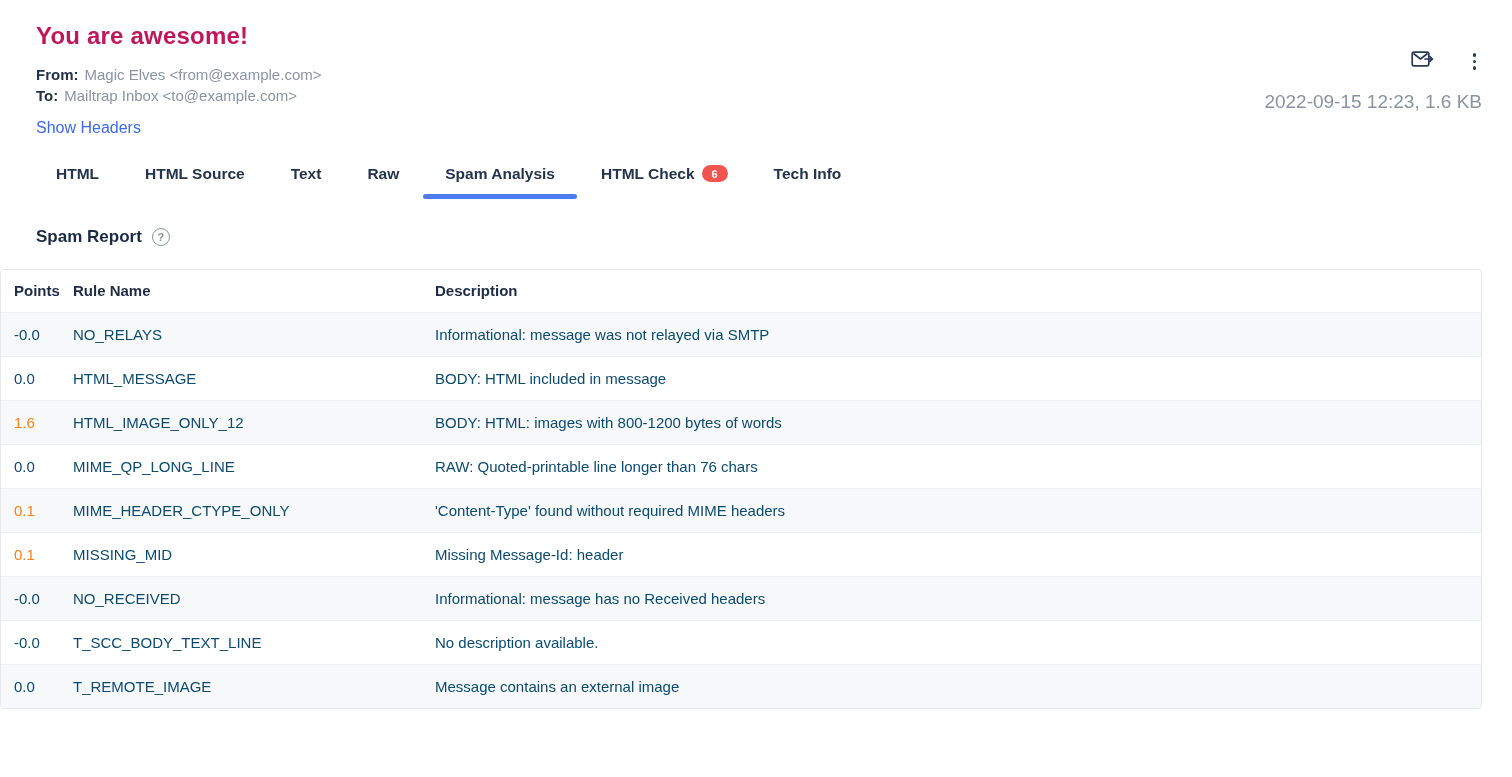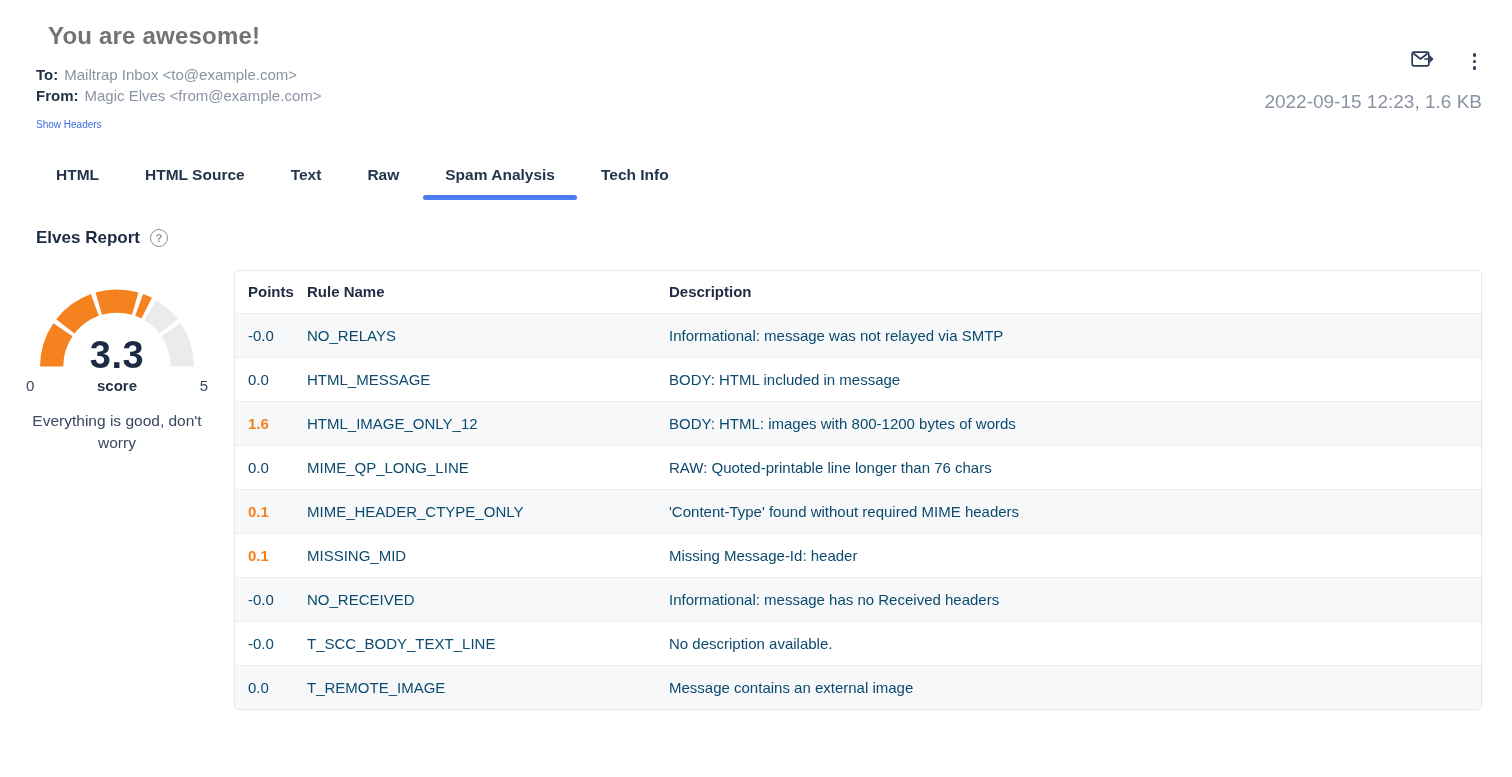--- a/index.html
+++ b/index.html
@@ -1,26 +1,26 @@
 <!DOCTYPE html>
 <html><head>
 <meta charset="utf-8">
 <style>
   * { margin:0; padding:0; box-sizing:border-box; }
   html,body { width:1512px; height:777px; background:#ffffff;
     font-family:"Liberation Sans", sans-serif; color:#243250; overflow:hidden; }
   .page { position:relative; width:1512px; height:777px; }
 
   
-  .email-title { margin:22px 0 0 48px; font-size:24px; font-weight:700; color:#737373; letter-spacing:.2px; }
+  .email-title { margin:22px 0 0 36px; font-size:24px; font-weight:700; color:#be185d; letter-spacing:.2px; }
   .addr-block { margin:14px 0 0 36px; font-size:15px; line-height:21px; }
   .addr-row { display:flex; gap:6px; }
   .addr-label { font-weight:700; color:#243247; }
   .addr-value { color:#8a93a2; }
-  .show-headers { display:inline-block; margin:13px 0 8px 36px; font-size:10px; color:#3e6ae1; cursor:pointer; text-decoration:none; }
+  .show-headers { display:inline-block; margin:13px 0 0 36px; font-size:16px; color:#3e6ae1; cursor:pointer; text-decoration:none; }
   .header-actions { position:absolute; top:26px; right:30px; display:flex; align-items:center; gap:30px; }
   .icon-btn { background:none; border:none; cursor:pointer; display:flex; align-items:center; justify-content:center; padding:2px; }
   .kebab { display:flex; flex-direction:column; gap:3px; padding:3px 6px; }
   .kebab span { width:3.5px; height:3.5px; border-radius:50%; background:#2b3a55; }
   .msg-meta { position:absolute; top:69px; right:30px; font-size:19px; color:#8a93a2; }
 
   
   .tabs { display:flex; gap:2px; margin-top:22px; padding-left:34px; }
   .tab { position:relative; padding:6px 22px 16px 22px; font-size:15.5px; font-weight:600; color:#24344d;
     background:none; border:none; cursor:pointer; font-family:inherit; display:flex; align-items:flex-start; gap:7px; }
@@ -49,21 +49,21 @@
 
   
   .table-wrap { flex:1; margin:0 30px 0 0; border:1px solid #e6e9ec; border-radius:4px; overflow:hidden; background:#fff; }
   table { width:100%; border-collapse:collapse; }
   col.c-points { width:72px; } col.c-rule { width:362px; }
   thead th { height:42px; text-align:left; vertical-align:middle; font-size:15px; font-weight:700; color:#1f2b45; }
   tbody td { height:44px; vertical-align:middle; font-size:15px; color:#0c4a6e; }
   th:first-child, td:first-child { padding-left:13px; }
   tbody tr { border-top:1px solid #edeff1; }
   tbody tr:nth-child(odd) { background:#f7f8fa; }
-  td.points.hl { color:#f4821f;font-weight:bold; }
+  td.points.hl { color:#f4821f; }
 </style>
 </head>
 <body>
 
 <div class="page">
 
   <h1 class="email-title">You are awesome!</h1>
 
   <div class="header-actions">
     <button class="icon-btn">
@@ -78,27 +78,27 @@
     <button class="icon-btn kebab">
       <span></span>
         <span></span>
         <span></span>
     </button>
   </div>
   <div class="msg-meta">2022-09-15 12:23, 1.6 KB</div>
 
   <div class="addr-block">
     <div class="addr-row">
+      <span class="addr-label">From:</span>
+      <span class="addr-value">Magic Elves &lt;from@example.com&gt;</span>
+    </div>
+    <div class="addr-row">
       <span class="addr-label">To:</span>
       <span class="addr-value">Mailtrap Inbox &lt;to@example.com&gt;</span>
     </div>
-    <div class="addr-row">
-      <span class="addr-label">From:</span>
-      <span class="addr-value">Magic Elves &lt;from@example.com&gt;</span>
-    </div>
   </div>
 
   <a class="show-headers" href="#">Show Headers</a>
 
   <nav class="tabs">
       <button class="tab">
         <span>HTML</span>
       </button>
       <button class="tab">
         <span>HTML Source</span>
@@ -107,50 +107,35 @@
         <span>Text</span>
       </button>
       <button class="tab">
         <span>Raw</span>
       </button>
       <button class="tab active">
         <span>Spam Analysis</span>
         <span class="underline"></span>
       </button>
       <button class="tab">
+        <span>HTML Check</span>
+        <span class="tab-badge">6</span>
+      </button>
+      <button class="tab">
         <span>Tech Info</span>
       </button>
     </nav>
 
   <div class="section-head">
-    <span class="section-title">Elves Report</span>
+    <span class="section-title">Spam Report</span>
     <button class="help-icon">?</button>
   </div>
 
   <div class="content-row">
 
-    <div class="left-col">
-      <div class="gauge-wrap">
-        <svg viewBox="0 0 200 102" id="gauge-svg">
-            <path d="M 24.00 98.00 A 76 76 0 0 1 37.14 55.28" fill="none" stroke="#f4821f" stroke-width="27" stroke-linecap="butt"></path>
-            <path d="M 39.95 51.42 A 76 76 0 0 1 74.26 26.49" fill="none" stroke="#f4821f" stroke-width="27" stroke-linecap="butt"></path>
-            <path d="M 78.80 25.02 A 76 76 0 0 1 121.20 25.02" fill="none" stroke="#f4821f" stroke-width="27" stroke-linecap="butt"></path>
-            <path d="M 125.74 26.49 A 76 76 0 0 1 134.50 30.28" fill="none" stroke="#f4821f" stroke-width="27" stroke-linecap="butt"></path>
-            <path d="M 138.69 32.58 A 76 76 0 0 1 160.05 51.42" fill="none" stroke="#ebebed" stroke-width="27" stroke-linecap="butt"></path>
-            <path d="M 162.86 55.28 A 76 76 0 0 1 176.00 98.00" fill="none" stroke="#ebebed" stroke-width="27" stroke-linecap="butt"></path>
-          </svg>
-        <div class="gauge-value">3.3</div>
-      </div>
-      <div class="gauge-scale">
-        <span class="gauge-min">0</span>
-        <span class="gauge-score-label">score</span>
-        <span class="gauge-max">5</span>
-      </div>
-      <div class="gauge-message">Everything is good, don't worry</div>
-    </div>
 
     <div class="table-wrap">
       <table>
         <colgroup>
             <col class="c-points">
             <col class="c-rule">
             <col>
           </colgroup>
         <thead>
             <tr id="thead-row">

